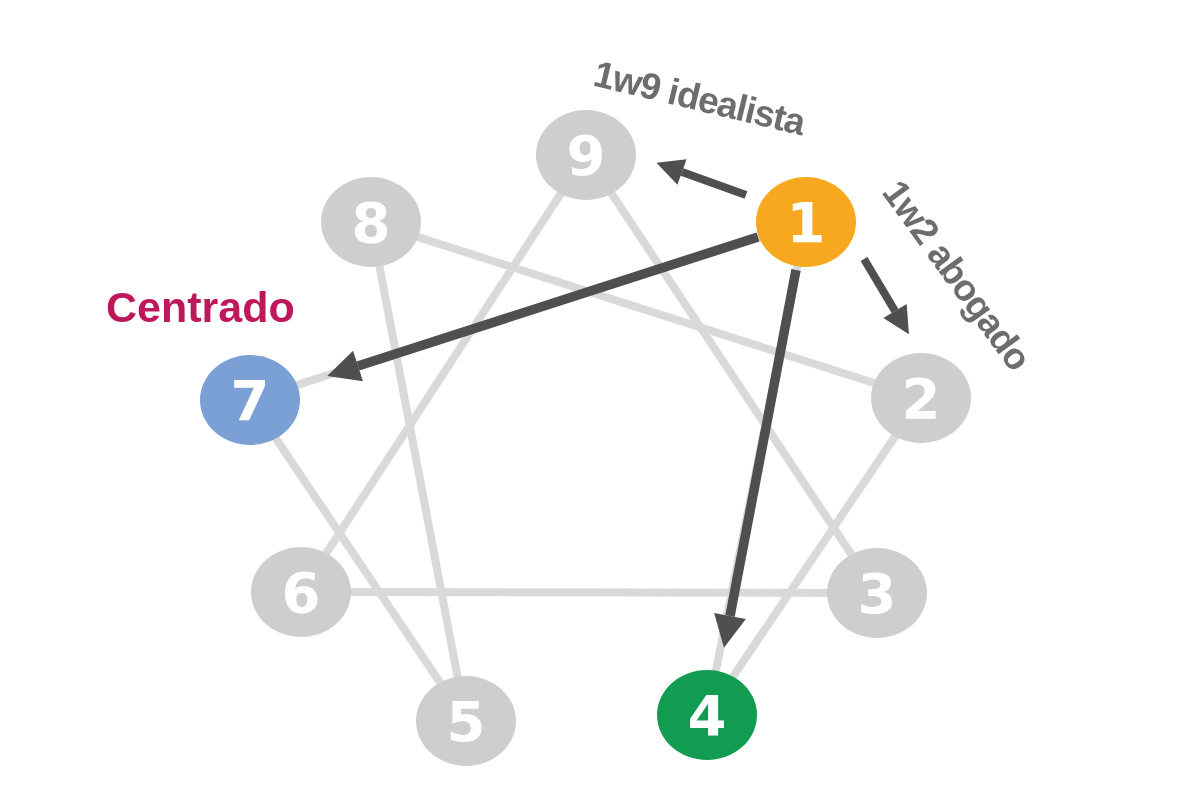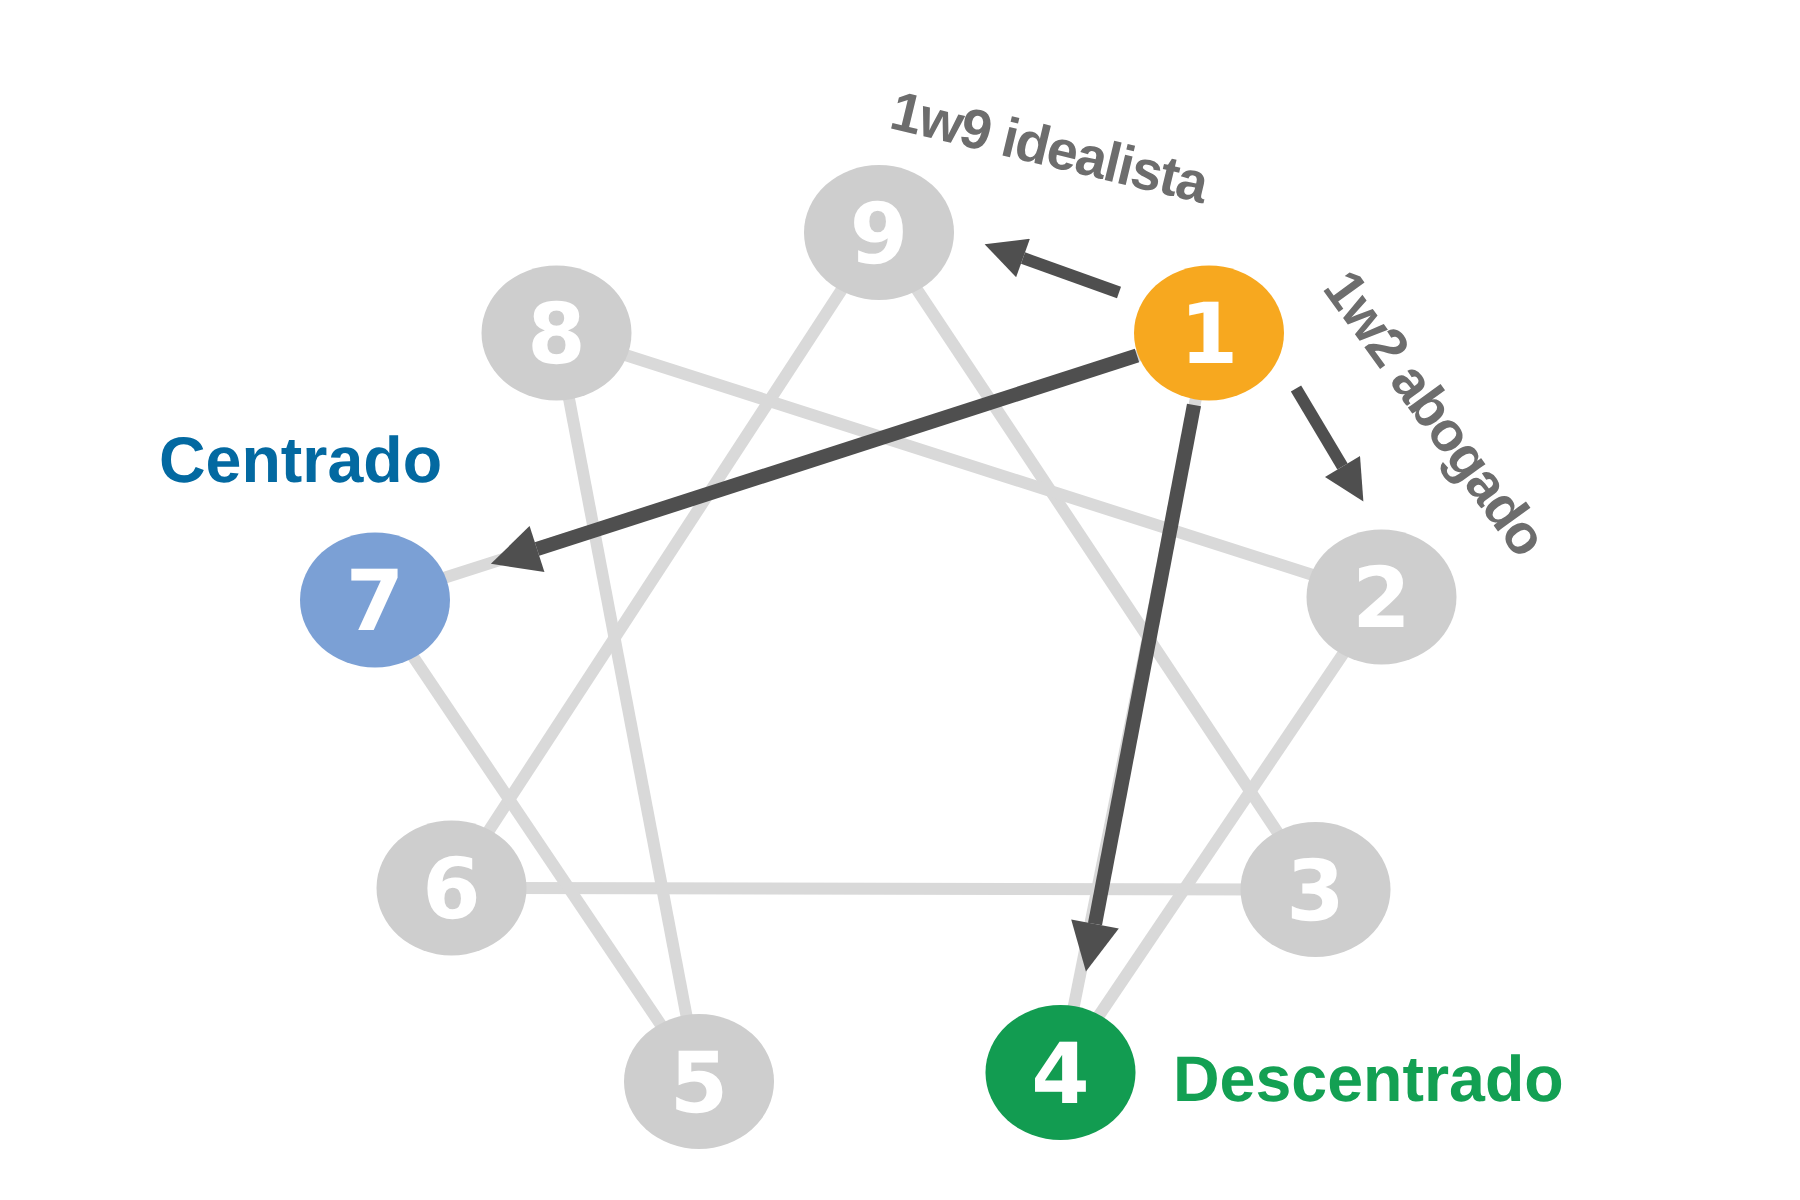--- a/index.html
+++ b/index.html
@@ -95,21 +95,20 @@
           <ellipse cx="371" cy="222" rx="50" ry="45" fill="#cecece"></ellipse>
           <text x="371" y="222" dy="0.36em" fill="#ffffff" text-anchor="middle" class="node-number">8</text>
         </g>
         <g>
           <ellipse cx="586" cy="155" rx="50" ry="45" fill="#cecece"></ellipse>
           <text x="586" y="155" dy="0.36em" fill="#ffffff" text-anchor="middle" class="node-number">9</text>
         </g>
       </g>
   </svg>
 
-  <div class="label state-label label-centrado" style="color: #0369a1;">Centrado</div>
+  <div class="label state-label label-centrado" style="color: #be185d;">Centrado</div>
 
-  <div class="label state-label label-descentrado" style="color: rgb(19, 160, 83);">Descentrado</div>
 
   <div class="label wing-label label-wing-1w9" style="color: rgb(109, 109, 109);">1w9 idealista</div>
 
   <div class="label wing-label label-wing-1w2" style="color: rgb(109, 109, 109);">1w2 abogado</div>
 
 </div>
 
 </body></html>

